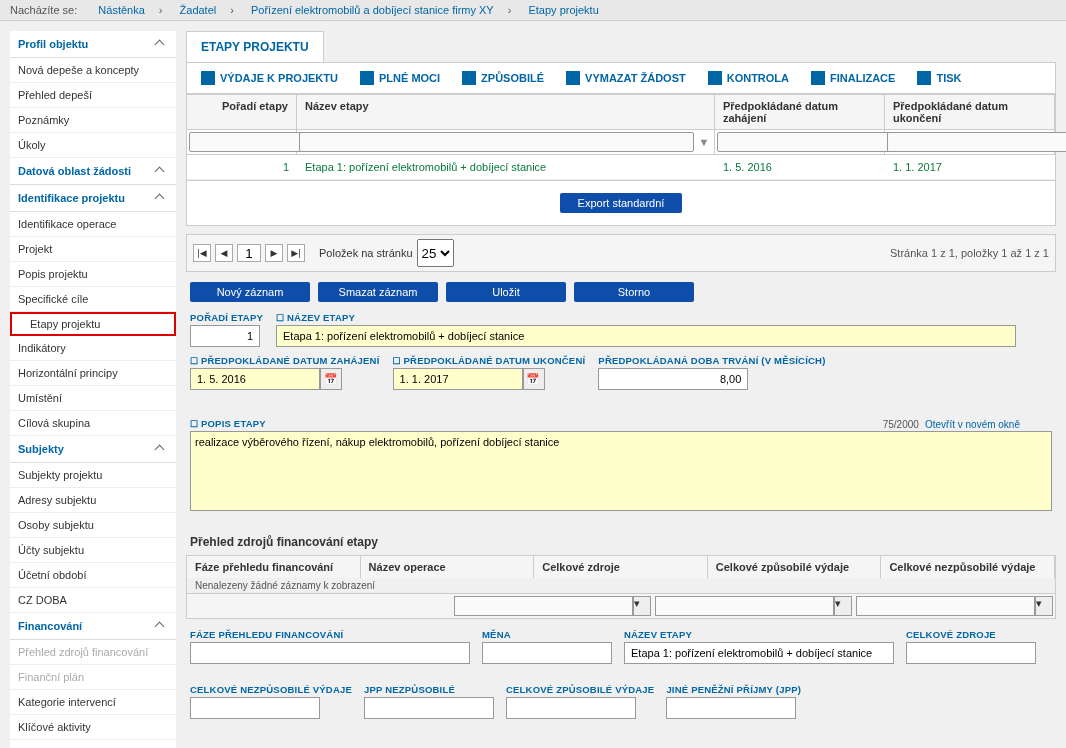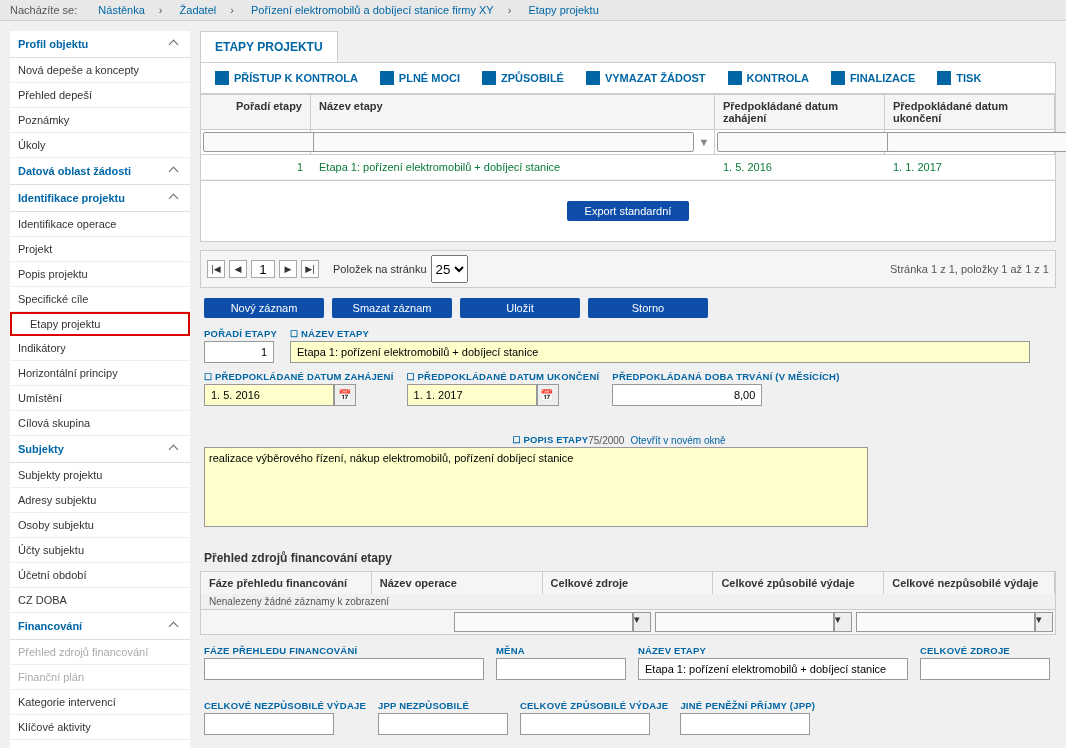--- a/index.html
+++ b/index.html
@@ -28,41 +28,41 @@
 .grid-filter .fcell { border-right: 1px solid #ccc; padding: 2px; display: flex; align-items: center; }
 .grid-filter input { flex: 1; border: 1px solid #999; border-radius: 2px; height: 20px; padding: 0 4px; background: #fafafa; }
 .funnel { width: 16px; height: 20px; display: flex; align-items: center; justify-content: center; color: #888; cursor: pointer; margin-left: 2px; }
 .grid-row { display: flex; padding: 4px 0; border-bottom: 1px solid #eee; color: #0a7a3a; font-size: 11px; }
 .grid-row .cell { padding: 2px 8px; }
 .c-poradi { width: 110px; text-align: right; }
 .c-nazev { flex: 1; min-width: 380px; }
 .c-date1 { width: 170px; }
 .c-date2 { width: 170px; }
 .export-btn, .blue-btn { background: #0e4eaa; color: #fff; border: none; padding: 4px 18px; cursor: pointer; font-size: 11px; border-radius: 2px; }
-.export-bar { background: #fff; padding: 20px; text-align: center; border: 1px solid #ccc; border-top: none; }
+.export-bar { background: #fff; padding: 12px; text-align: center; border: 1px solid #ccc; border-top: none; }
 .pager { background: #f5f5f5; border: 1px solid #ccc; padding: 4px 6px; display: flex; align-items: center; gap: 4px; font-size: 11px; margin-top: 8px; }
 .pager .pbtn { width: 18px; height: 18px; background: #fff; border: 1px solid #aaa; display: flex; align-items: center; justify-content: center; cursor: pointer; font-size: 9px; }
 .pager .ppage { width: 24px; height: 18px; border: 1px solid #aaa; text-align: center; }
 .pager select { height: 28px; }
 .pager .pager-right { margin-left: auto; color: #555; }
 .action-row { display: flex; gap: 8px; margin-top: 10px; padding: 0 4px; }
 .action-row .blue-btn { flex: 0 0 120px; }
 .form-area { padding: 10px 4px; position: relative; }
 .fld-label { font-size: 9.5px; color: #0066a6; font-weight: bold; margin-bottom: 2px; letter-spacing: 0.2px; }
 .fld-label.req::before { content: "☐ "; font-size: 9px; }
 .fld { display: inline-block; vertical-align: top; margin-right: 10px; margin-bottom: 8px; }
 .text-input { border: 1px solid #999; height: 22px; padding: 2px 6px; font-size: 11px; }
 .text-input.yellow { background: #ffffcc; }
 .wide { width: 740px; }
 .w70 { width: 70px; text-align: right; }
 .w130 { width: 130px; }
 .w150 { width: 150px; }
 .cal-btn { width: 22px; height: 22px; border: 1px solid #999; background: #eee; vertical-align: top; cursor: pointer; display: inline-flex; align-items: center; justify-content: center; }
-.textarea-yellow { width: 664px; height: 80px; background: #ffffcc; border: 1px solid #999; padding: 4px; font-size: 11px; resize: none; }
-.popis-row { display: flex; justify-content: center; width: 830px; }
+.textarea-yellow { width: 862px; height: 80px; background: #ffffcc; border: 1px solid #999; padding: 4px; font-size: 11px; resize: none; }
+.popis-row { display: flex; justify-content: space-between; width: 830px; }
 .counter { font-size: 10px; color: #555; }
 .open-new { font-size: 10px; color: #0066a6; cursor: pointer; }
 .section-title { font-weight: bold; color: #333; margin: 12px 4px 6px; font-size: 12px; }
 .fin-grid { border: 1px solid #ccc; }
 .fin-hdr { display: flex; background: #f5f5f5; }
 .fin-hdr .fcol { flex: 1; padding: 5px 8px; border-right: 1px solid #ccc; font-weight: bold; font-size: 11px; }
 .fin-empty { padding: 2px 8px; font-size: 10px; color: #555; }
 .fin-sum { display: flex; background: #f5f5f5; border-top: 1px solid #ccc; }
 .fin-sum .scell { flex: 1; padding: 2px; display: flex; }
 .fin-sum input { flex: 1; border: 1px solid #999; height: 20px; background: #fafafa; }
@@ -131,21 +131,21 @@
         <span class="chevron"></span>
       </div>
   </div>
 
   <div class="main">
     <div class="tab">ETAPY PROJEKTU</div>
 
     <div class="toolbar">
       <div class="tbtn">
           <span class="tbtn-icon"></span>
-          <span>PŘÍSTUP K KONTROLA</span>
+          <span>VÝDAJE K PROJEKTU</span>
         </div>
       <div class="tbtn">
           <span class="tbtn-icon"></span>
           <span>PLNÉ MOCI</span>
         </div>
       <div class="tbtn">
           <span class="tbtn-icon"></span>
           <span>ZPŮSOBILÉ</span>
         </div>
       <div class="tbtn">

